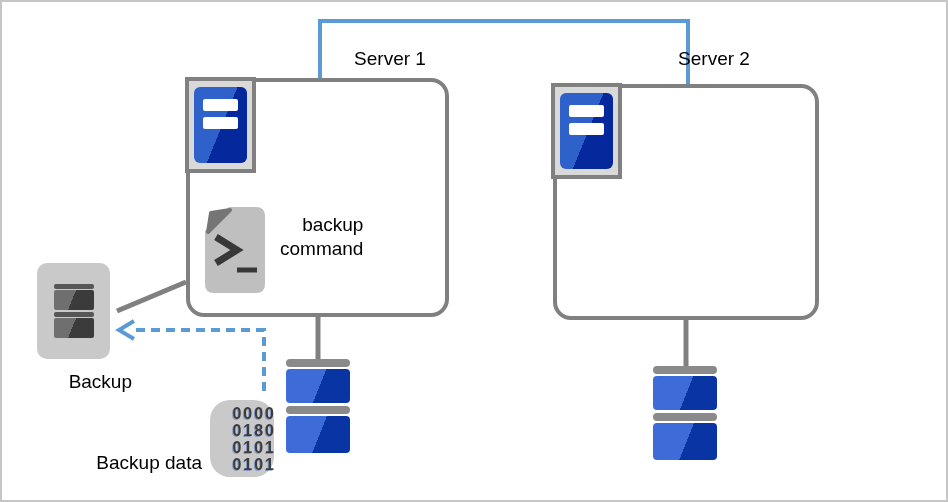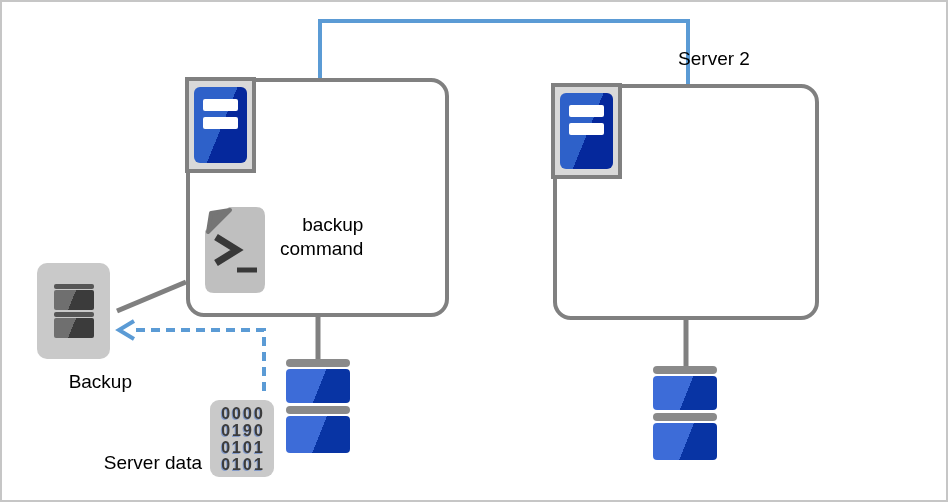--- a/index.html
+++ b/index.html
@@ -64,22 +64,22 @@
   }
   .device-inner{position:absolute;left:17px;top:21px;width:40px;}
   .drive-bar{height:5px;background:var(--device-bar-gray);border-radius:2px;margin-bottom:1px;}
   .drive-body{
     height:20px;border-radius:2px;margin-bottom:2px;
     background:linear-gradient(112deg,var(--device-mid-gray) 46%,var(--device-dark-gray) 46%);
   }
 
   .data-icon{
     position:absolute;left:208px;top:398px;width:64px;height:77px;
-    background:var(--panel-gray);border-radius:9px;
-    display:flex;flex-direction:column;align-items:center;justify-content:center;
+    background:var(--panel-gray);border-radius:20px;
+    display:flex;flex-direction:column;align-items:flex-end;justify-content:center;
   }
   .bin-row{
     font-weight:bold;font-size:16px;line-height:17px;letter-spacing:2px;margin-right:-2px;
     color:var(--binary-dark-gray);font-stretch:condensed;
     text-shadow:-1px 1px 0 rgba(46,97,201,0.45);
   }
 
   .disk{position:absolute;width:64px;}
   #disk1{left:284px;top:357px;}
   #disk2{left:651px;top:364px;}
@@ -121,20 +121,21 @@
       <div class="slot slot2"></div>
     </div>
   </div>
   <div class="server-icon" id="server2-icon">
     <div class="chassis">
       <div class="slot slot1"></div>
       <div class="slot slot2"></div>
     </div>
   </div>
 
+  <div class="label" id="server1-label">Server 1</div>
   <div class="label" id="server2-label">Server 2</div>
 
   <svg class="doc-icon" viewBox="0 0 62 88">
     <path d="M25,1 H52 Q61,1 61,10 V78 Q61,87 52,87 H10 Q1,87 1,78 V25 Z" fill="var(--document-gray)"></path>
     <polygon points="4,26 26,4 7,7" fill="var(--document-fold-gray)" stroke="var(--document-fold-gray)" stroke-width="4" stroke-linejoin="round"></polygon>
     <polyline points="12,31 33,44 12,57" fill="none" stroke="var(--prompt-dark)" stroke-width="7"></polyline>
     <line x1="33" y1="64" x2="53" y2="64" stroke="var(--prompt-dark)" stroke-width="5"></line>
   </svg>
 
   <div class="label" id="backup-command-label">
@@ -150,26 +151,26 @@
       <div class="drive-body"></div>
     </div>
   </div>
 
   <div class="label" id="backup-device-label">
     <span>Backup</span>
   </div>
 
   <div class="data-icon">
     <div class="bin-row">0000</div>
-    <div class="bin-row">0190</div>
+    <div class="bin-row">0180</div>
     <div class="bin-row">0101</div>
     <div class="bin-row">0101</div>
   </div>
 
-  <div class="label" id="latest-data-label">Server data</div>
+  <div class="label" id="latest-data-label">Backup data</div>
 
   <div class="disk" id="disk1">
     <div class="cap"></div>
     <div class="platter"></div>
     <div class="cap"></div>
     <div class="platter platter2"></div>
   </div>
 
   <div class="disk" id="disk2">
     <div class="cap"></div>

